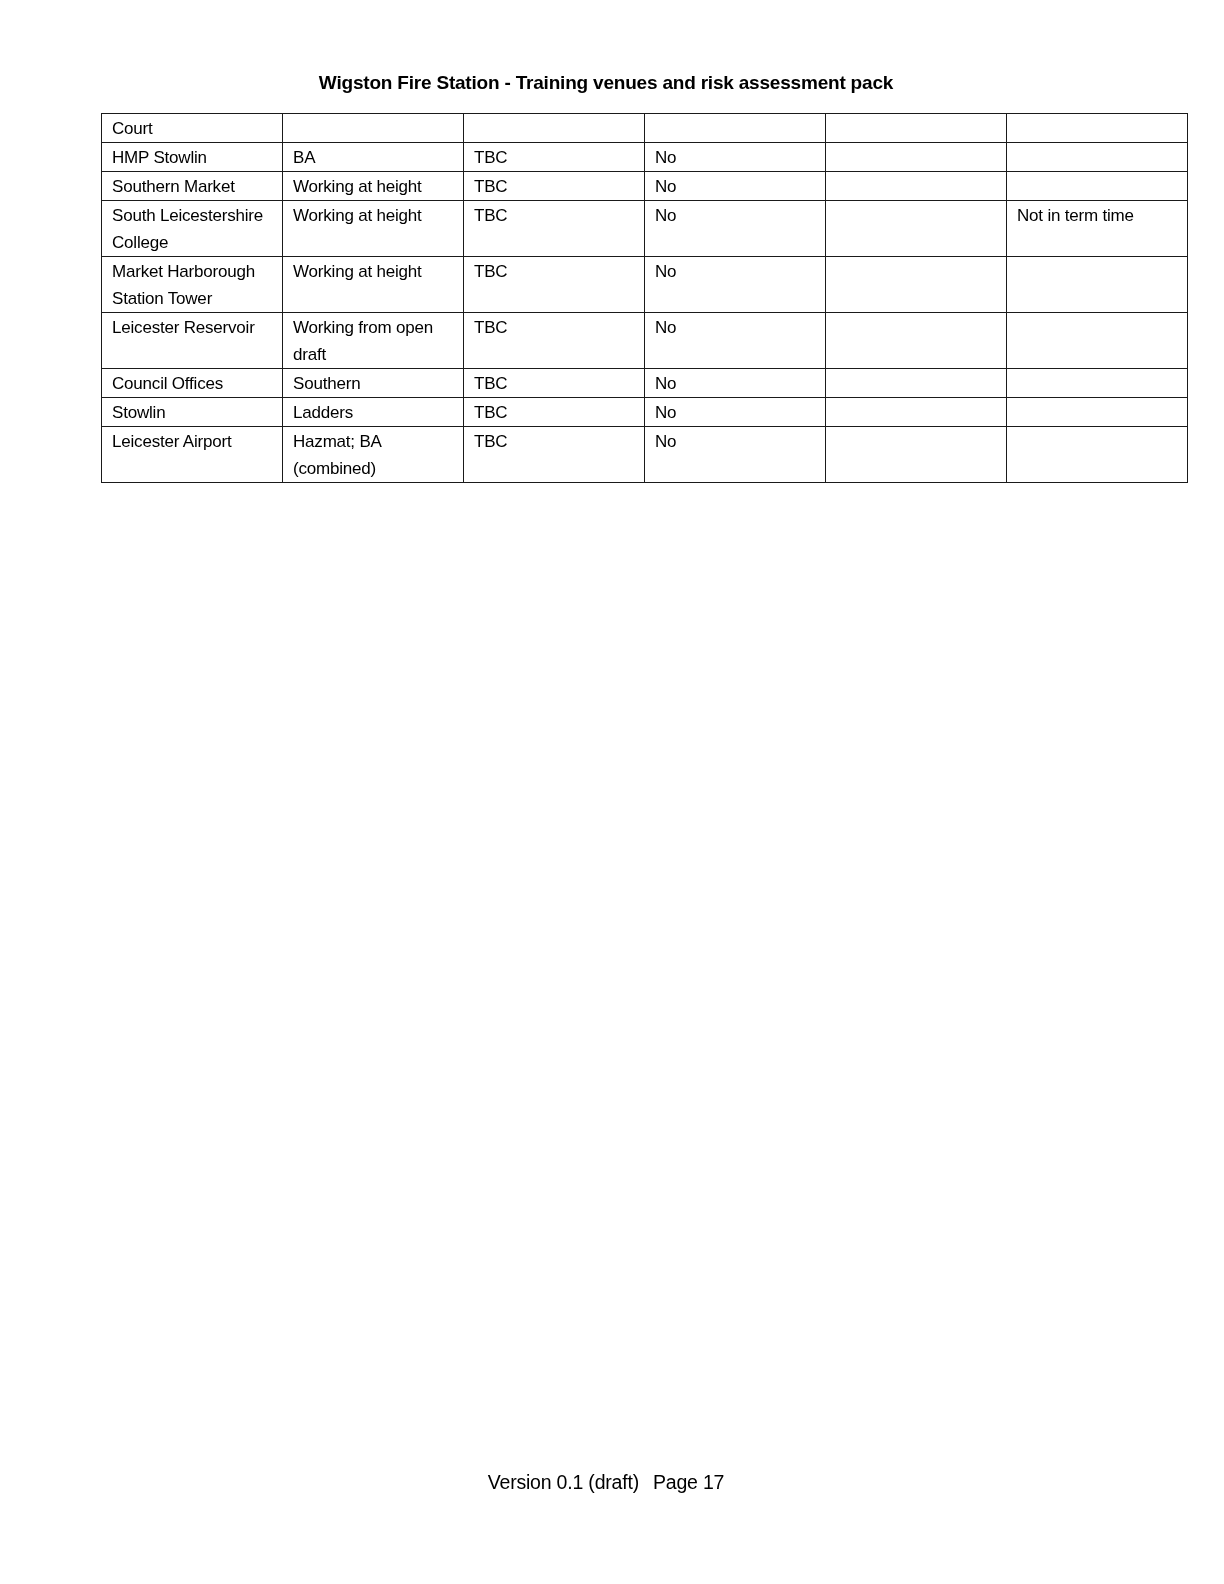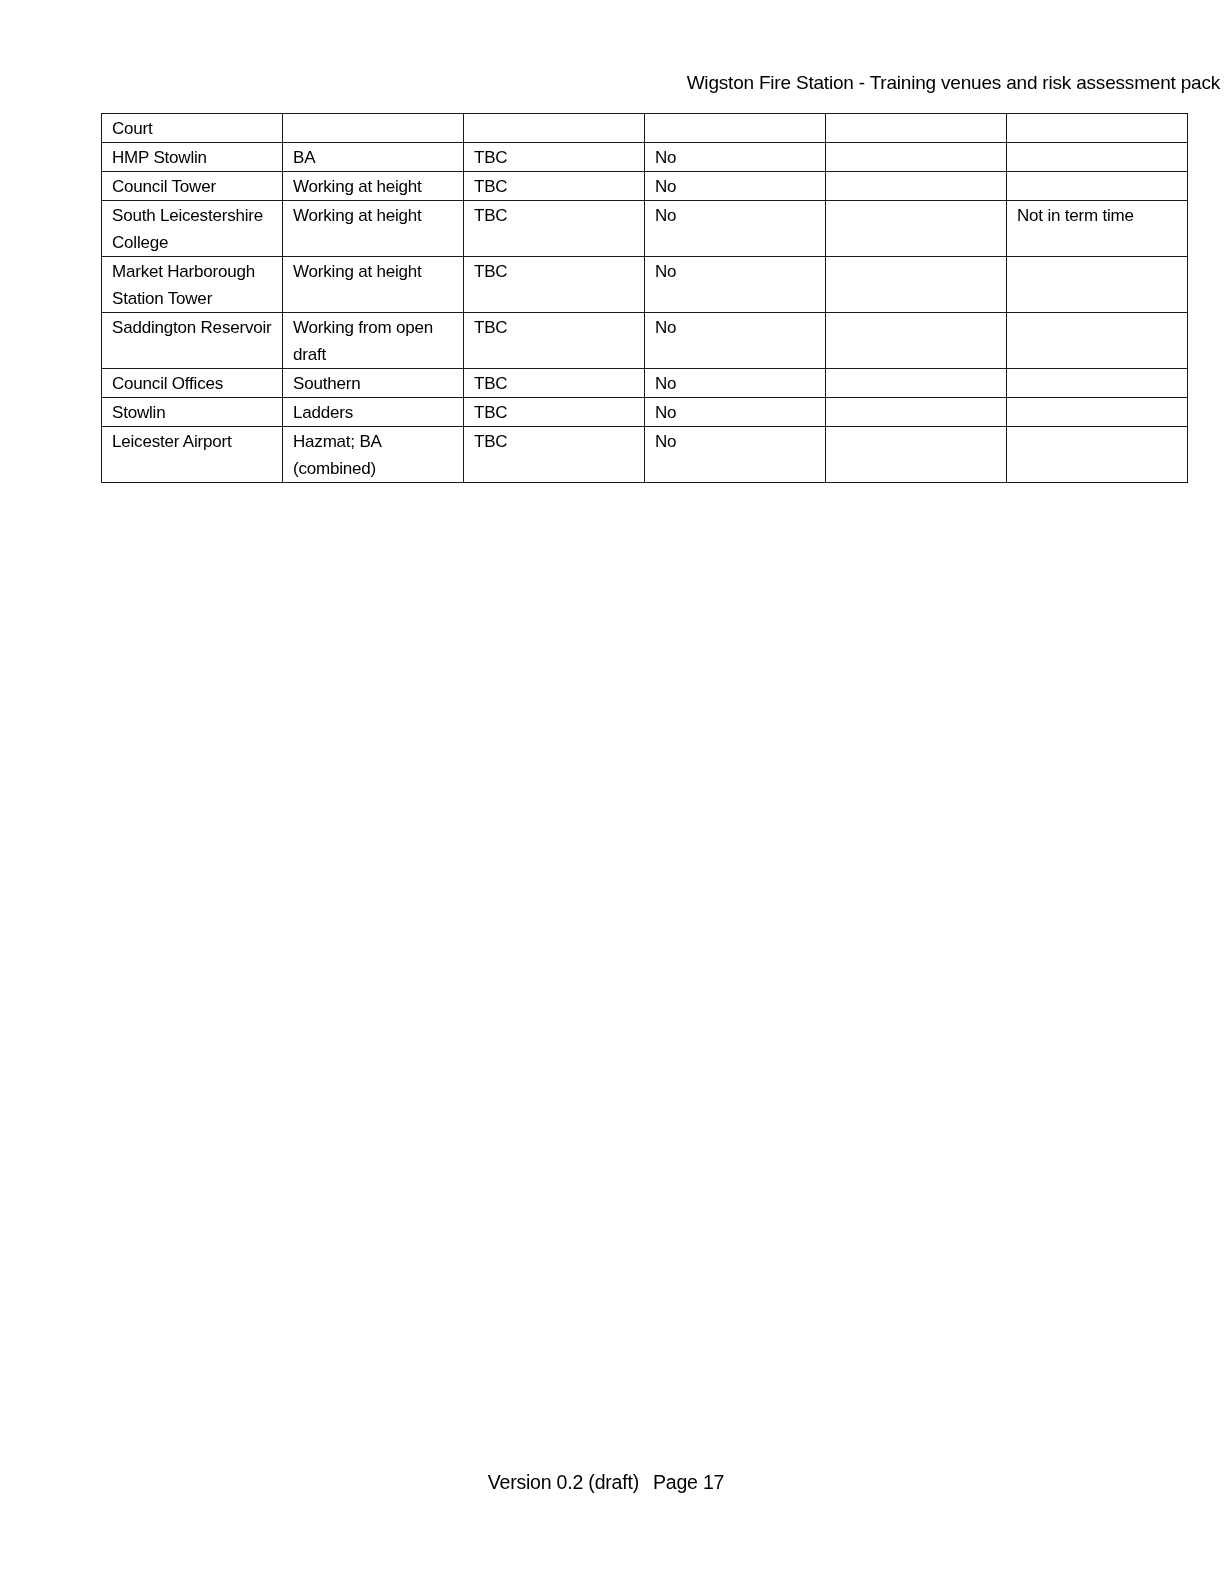--- a/index.html
+++ b/index.html
@@ -11,25 +11,25 @@
     width: 1224px;
     height: 1584px;
     position: relative;
     font-family: "Liberation Sans", "DejaVu Sans", sans-serif;
     color: #000000;
     overflow: hidden;
   }
   .doc-title {
     position: absolute;
     top: 72px;
-    left: 8px;
+    left: 0;
     width: 1212px;
-    text-align: right;
+    text-align: center;
     font-size: 19px;
-    font-weight: normal;
+    font-weight: bold;
     letter-spacing: -0.2px;
   }
   table.venues {
     position: absolute;
     top: 113px;
     left: 101px;
     border-collapse: collapse;
     table-layout: fixed;
     width: 989px;
   }
@@ -71,21 +71,21 @@
       </tr>
       <tr>
         <td>HMP Stowlin</td>
         <td>BA</td>
         <td>TBC</td>
         <td>No</td>
         <td></td>
         <td></td>
       </tr>
       <tr>
-        <td>Council Tower</td>
+        <td>Southern Market</td>
         <td>Working at height</td>
         <td>TBC</td>
         <td>No</td>
         <td></td>
         <td></td>
       </tr>
       <tr>
         <td>South Leicestershire College</td>
         <td>Working at height</td>
         <td>TBC</td>
@@ -95,21 +95,21 @@
       </tr>
       <tr>
         <td>Market Harborough Station Tower</td>
         <td>Working at height</td>
         <td>TBC</td>
         <td>No</td>
         <td></td>
         <td></td>
       </tr>
       <tr>
-        <td>Saddington Reservoir</td>
+        <td>Leicester Reservoir</td>
         <td>Working from open draft</td>
         <td>TBC</td>
         <td>No</td>
         <td></td>
         <td></td>
       </tr>
       <tr>
         <td>Council Offices</td>
         <td>Southern</td>
         <td>TBC</td>
@@ -130,14 +130,14 @@
         <td>Hazmat; BA (combined)</td>
         <td>TBC</td>
         <td>No</td>
         <td></td>
         <td></td>
       </tr>
     </tbody>
 </table>
 
 <div class="footer">
-  <span>Version 0.2 (draft)</span><span class="gap"></span><span>Page 17</span>
+  <span>Version 0.1 (draft)</span><span class="gap"></span><span>Page 17</span>
 </div>
 
 </body></html>

